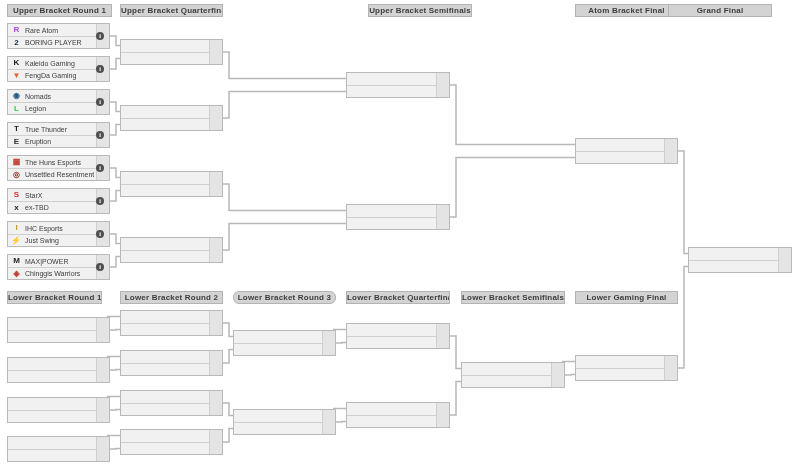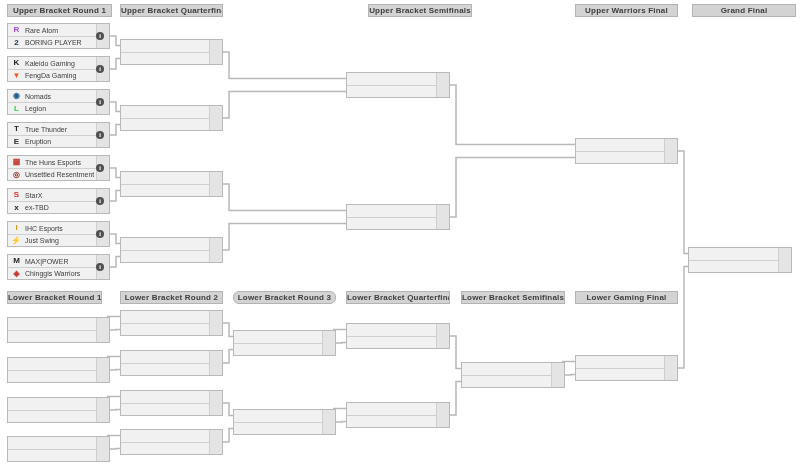--- a/index.html
+++ b/index.html
@@ -233,31 +233,31 @@
       </div>
       <div class="match" style="left: 346px; top: 204px; width: 104px; height: 26px;">
         <div class="slot">
           <span class="team-name"></span>
         </div>
         <div class="slot bottom">
           <span class="team-name"></span>
         </div>
         <div class="score-cell"></div>
       </div>
-      <div class="round-header" style="left: 575px; top: 4px; width: 103px; height: 13px;">Upper Warriors Final</div>
+      <div class="round-header" style="left: 575px; top: 4px; width: 103px; height: 13px;">Atom Bracket Final</div>
       <div class="match" style="left: 575px; top: 138px; width: 103px; height: 26px;">
         <div class="slot">
           <span class="team-name"></span>
         </div>
         <div class="slot bottom">
           <span class="team-name"></span>
         </div>
         <div class="score-cell"></div>
       </div>
-      <div class="round-header" style="left: 692px; top: 4px; width: 104px; height: 13px;">Grand Final</div>
+      <div class="round-header" style="left: 668px; top: 4px; width: 104px; height: 13px;">Grand Final</div>
       <div class="match" style="left: 688px; top: 247px; width: 104px; height: 26px;">
         <div class="slot">
           <span class="team-name"></span>
         </div>
         <div class="slot bottom">
           <span class="team-name"></span>
         </div>
         <div class="score-cell"></div>
       </div>
       <div class="round-header" style="left: 7px; top: 291px; width: 95px; height: 13px;">Lower Bracket Round 1</div>

